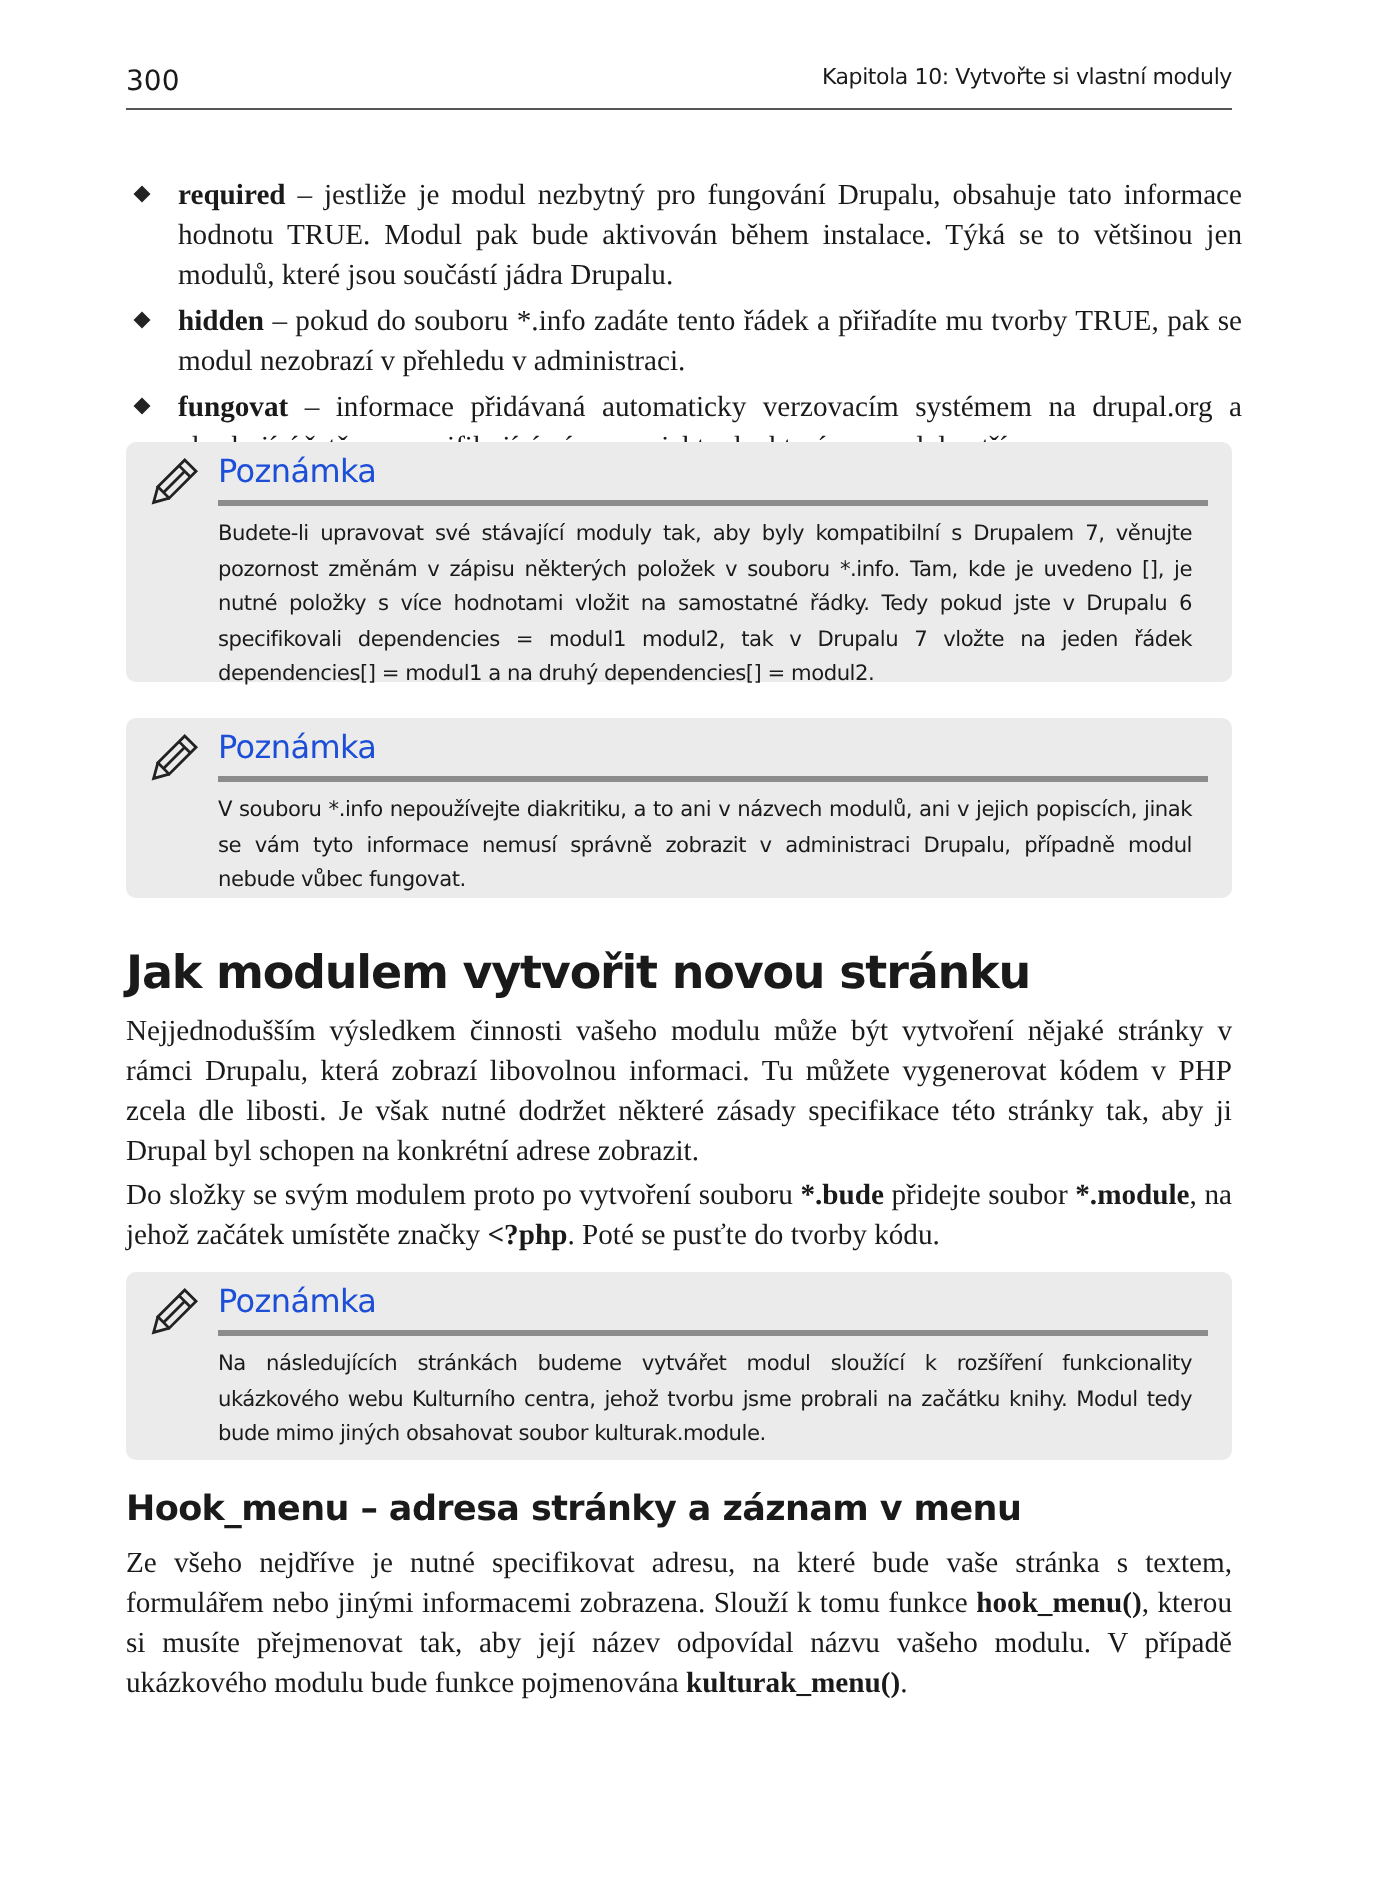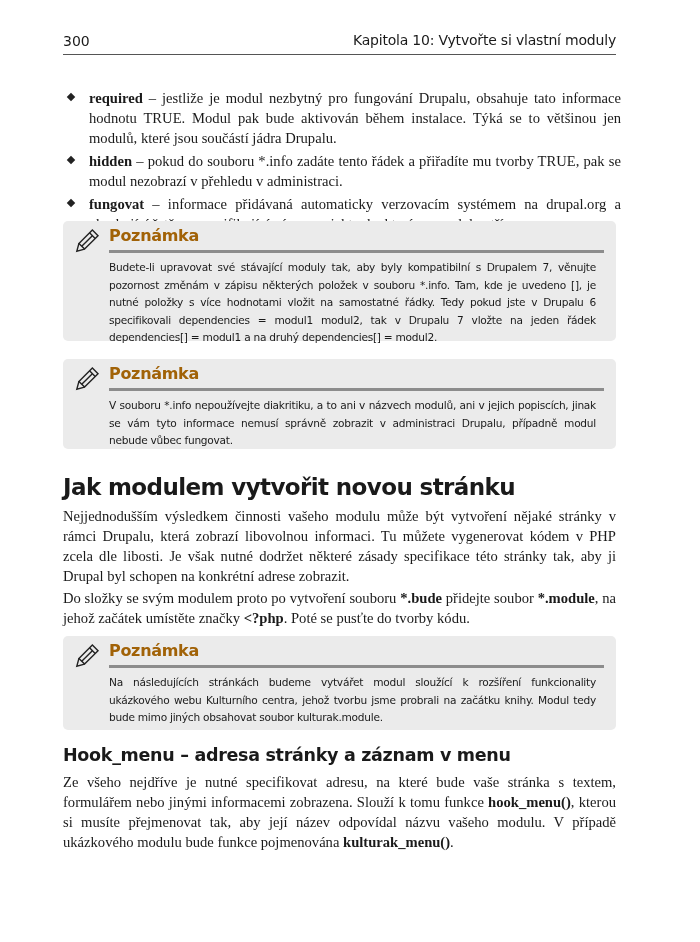--- a/index.html
+++ b/index.html
@@ -1,26 +1,26 @@
 <!DOCTYPE html>
 <html><head>
 <meta charset="utf-8">
 <style>
   html, body { margin: 0; padding: 0; background: #ffffff; }
   body { width: 700px; height: 942px; position: relative; overflow: hidden; color: #1a1a1a; }
   .header { position: absolute; top: 30px; left: 63px; width: 553px; height: 24px; border-bottom: 1.3px solid #555; font-family: "DejaVu Sans", sans-serif; font-size: 15px; }
   .header .num { position: absolute; left: 0; top: 3px; font-size: 14px; }
-  .header .chap { position: absolute; right: 0; top: 2px; font-size: 14px; letter-spacing: -0.2px; }
+  .header .chap { position: absolute; right: 0; top: 2px; font-size: 11px; letter-spacing: -0.2px; }
   .serif { font-family: "Liberation Serif", serif; font-size: 14.6px; line-height: 20px; text-align: justify; }
   ul.bullets { position: absolute; top: 83px; left: 63px; width: 553px; margin: 5px; padding: 0; list-style: none; }
   ul.bullets li { position: relative; padding-left: 21px; margin-bottom: 3px; }
   ul.bullets li .diamond { position: absolute; left: 0; top: 6px; width: 6px; height: 6px; background: #222; transform: rotate(45deg); }
   .note { position: absolute; left: 63px; width: 553px; background: #ebebeb; border-radius: 5px; }
   .note .icon { position: absolute; left: 8px; top: 6px; width: 30px; height: 30px; }
-  .note .title { position: absolute; left: 46px; top: 5px; font-family: "DejaVu Sans", sans-serif; font-weight: bold; font-size: 16px; color: #a16207; letter-spacing: -0.3px; }
+  .note .title { position: absolute; left: 46px; top: 5px; font-family: "DejaVu Sans", sans-serif; font-weight: normal; font-size: 16px; color: #1d4ed8; letter-spacing: -0.3px; }
   .note .rule { position: absolute; left: 46px; right: 12px; top: 29px; height: 3px; background: #8c8c8c; }
   .note .body { position: absolute; left: 46px; right: 20px; top: 38px; font-family: "DejaVu Sans", sans-serif; font-size: 10.6px; line-height: 17.5px; text-align: justify; color: #1a1a1a; letter-spacing: -0.25px; }
   h1 { position: absolute; left: 63px; top: 474px; margin: 0; font-family: "DejaVu Sans", sans-serif; font-weight: bold; font-size: 23px; letter-spacing: -0.6px; }
   h2 { position: absolute; left: 63px; top: 745px; margin: 0; font-family: "DejaVu Sans", sans-serif; font-weight: bold; font-size: 17.5px; letter-spacing: -0.3px; }
   .para { position: absolute; left: 63px; width: 553px; margin: 0; }
   b { font-weight: bold; }
 </style>
 </head>
 <body>
 

